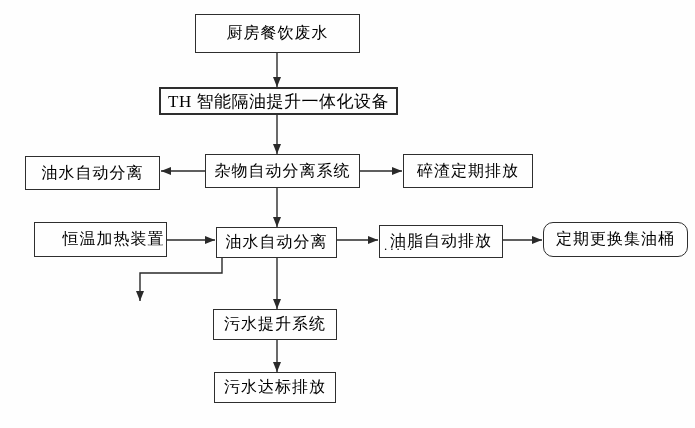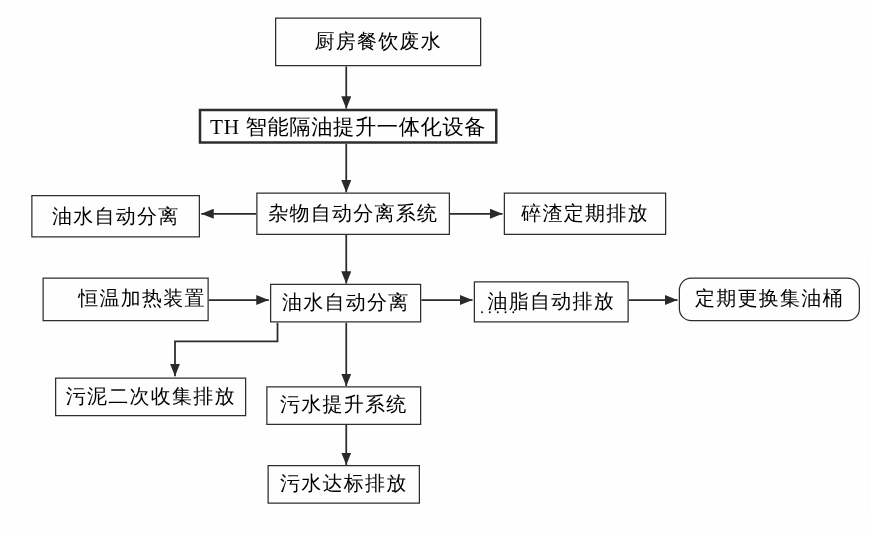--- a/index.html
+++ b/index.html
@@ -24,21 +24,21 @@
     box-sizing:border-box;
     border:1px solid var(--box-border);
     background:var(--background);
     color:var(--text);
     display:flex;align-items:center;justify-content:center;
     font-size:16px;
     letter-spacing:1px;
     white-space:nowrap;
     z-index:2;
   }
-  .n-kitchen {left:195px;top:14px; width:165px;height:39px;margin-left:25px;}
+  .n-kitchen {left:195px;top:14px; width:165px;height:39px;}
   .n-th      {left:159px;top:87px; width:239px;height:28px;border-width:2px;font-size:17px;letter-spacing:0.5px;}
   .n-debris  {left:205px;top:154px;width:155px;height:34px;}
   .n-trash   {left:25px; top:156px;width:135px;height:34px;}
   .n-residue {left:403px;top:154px;width:130px;height:34px;}
   .n-heater  {left:34px; top:222px;width:133px;height:35px;padding-left:26px;}
   .n-oilwater{left:216px;top:227px;width:121px;height:31px;}
   .n-grease  {left:379px;top:225px;width:124px;height:33px;}
   .n-barrel  {left:543px;top:222px;width:145px;height:35px;border-radius:10px;}
   .n-sludge  {left:44px; top:302px;width:153px;height:31px;}
   .n-lift    {left:213px;top:309px;width:124px;height:31px;}
@@ -89,19 +89,18 @@
 
   <div class="node n-kitchen">厨房餐饮废水</div>
   <div class="node n-th">TH 智能隔油提升一体化设备</div>
   <div class="node n-debris">杂物自动分离系统</div>
   <div class="node n-trash">油水自动分离</div>
   <div class="node n-residue">碎渣定期排放</div>
   <div class="node n-heater">恒温加热装置</div>
   <div class="node n-oilwater">油水自动分离</div>
   <div class="node n-grease">油脂自动排放</div>
   <div class="node n-barrel">定期更换集油桶</div>
-  <div class="node n-sludge">污泥二次收集排放</div>
   <div class="node n-final">污水达标排放</div>
   <div class="node n-lift">污水提升系统</div>
 
   <div class="grease-dots">.....</div>
 
 </div>
 
 </body></html>

